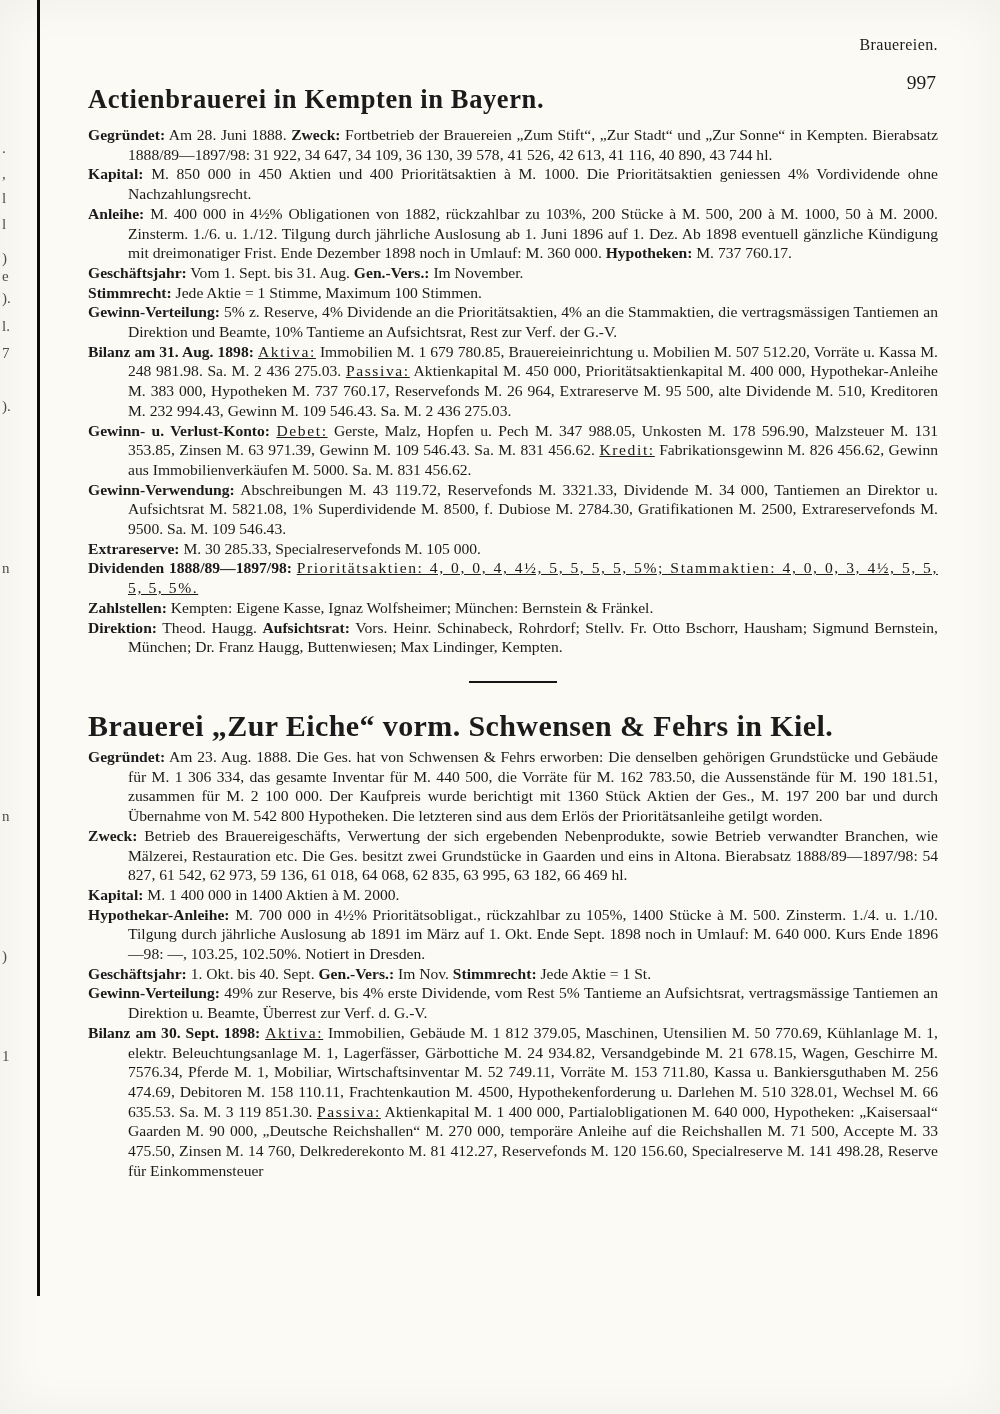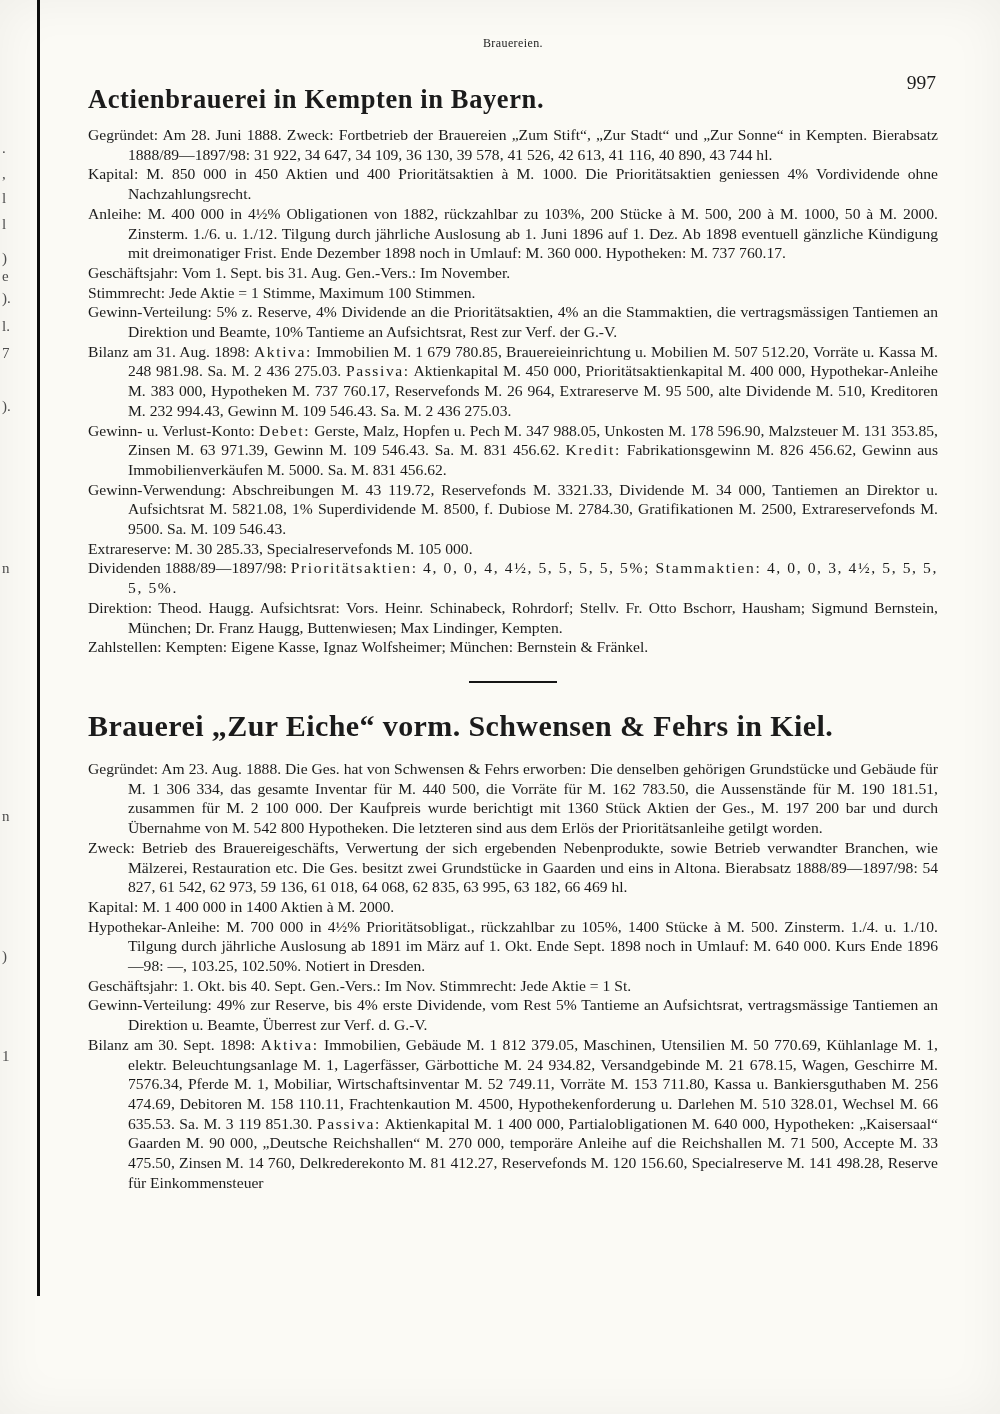--- a/index.html
+++ b/index.html
@@ -6,29 +6,29 @@
   .page{
     position:relative;width:1000px;height:1414px;
     background:var(--paper,#fbfaf5);color:var(--ink,#1b1b1b);
     font-family:"Liberation Serif","DejaVu Serif",serif;
     overflow:hidden;box-shadow:inset 0 0 50px rgba(0,0,0,0.05);
   }
   .spine-line{position:absolute;left:37px;top:0;width:3px;height:1296px;background:#0d0d0d;}
   .artifact{position:absolute;left:2px;font-size:15px;color:#4d4d4d;}
   .content{position:absolute;left:88px;top:36px;width:850px;}
   .running-header{position:relative;height:28px;}
-  .running-title{display:block;text-align:center;font-size:12px;letter-spacing:0.4px;}
+  .running-title{display:block;text-align:right;font-size:16px;letter-spacing:0.4px;}
   .page-number{position:absolute;right:2px;top:-3px;font-size:19.5px;margin-top:39px;}
   .entry-title{margin:0;font-weight:700;}
   .title-md{font-size:26.5px;margin:20px 0 10px;letter-spacing:0.6px;}
-  .title-lg{font-size:30px;margin:26px 0 16px;letter-spacing:0.4px;}
+  .title-lg{font-size:30px;margin:26px 0 4px;letter-spacing:0.4px;}
   .entry-par{margin:0;padding-left:40px;text-indent:-40px;text-align:justify;
     font-size:15.6px;line-height:19.7px;}
-  .seg-bold{font-weight:400;}
-  .seg-spaced{letter-spacing:1.6px;}
+  .seg-bold{font-weight:700;}
+  .seg-spaced{letter-spacing:1.6px;text-decoration:underline;}
   .seg-plain{letter-spacing:0;}
   .divider{width:88px;height:0;border:0;border-top:2px solid #151515;margin:24px auto;}
 </style>
 </head>
 <body>
 
 <div class="page">
   <div class="spine-line"></div>
   <div id="artifacts">
       <span class="artifact" style="top: 140px;">.</span>
@@ -59,22 +59,22 @@
           <p class="entry-par"><span class="seg-bold">Kapital:</span><span class="seg-plain"> M. 850 000 in 450 Aktien und 400 Prioritätsaktien à M. 1000. Die Prioritätsaktien geniessen 4% Vordividende ohne Nachzahlungsrecht.</span></p>
           <p class="entry-par"><span class="seg-bold">Anleihe:</span><span class="seg-plain"> M. 400 000 in 4½% Obligationen von 1882, rückzahlbar zu 103%, 200 Stücke à M. 500, 200 à M. 1000, 50 à M. 2000. Zinsterm. 1./6. u. 1./12. Tilgung durch jährliche Auslosung ab 1. Juni 1896 auf 1. Dez. Ab 1898 eventuell gänzliche Kündigung mit dreimonatiger Frist. Ende Dezember 1898 noch in Umlauf: M. 360 000. </span><span class="seg-bold">Hypotheken:</span><span class="seg-plain"> M. 737 760.17.</span></p>
           <p class="entry-par"><span class="seg-bold">Geschäftsjahr:</span><span class="seg-plain"> Vom 1. Sept. bis 31. Aug. </span><span class="seg-bold">Gen.-Vers.:</span><span class="seg-plain"> Im November.</span></p>
           <p class="entry-par"><span class="seg-bold">Stimmrecht:</span><span class="seg-plain"> Jede Aktie = 1 Stimme, Maximum 100 Stimmen.</span></p>
           <p class="entry-par"><span class="seg-bold">Gewinn-Verteilung:</span><span class="seg-plain"> 5% z. Reserve, 4% Dividende an die Prioritätsaktien, 4% an die Stammaktien, die vertragsmässigen Tantiemen an Direktion und Beamte, 10% Tantieme an Aufsichtsrat, Rest zur Verf. der G.-V.</span></p>
           <p class="entry-par"><span class="seg-bold">Bilanz am 31. Aug. 1898:</span><span class="seg-plain"> </span><span class="seg-spaced">Aktiva:</span><span class="seg-plain"> Immobilien M. 1 679 780.85, Brauereieinrichtung u. Mobilien M. 507 512.20, Vorräte u. Kassa M. 248 981.98. Sa. M. 2 436 275.03. </span><span class="seg-spaced">Passiva:</span><span class="seg-plain"> Aktienkapital M. 450 000, Prioritätsaktienkapital M. 400 000, Hypothekar-Anleihe M. 383 000, Hypotheken M. 737 760.17, Reservefonds M. 26 964, Extrareserve M. 95 500, alte Dividende M. 510, Kreditoren M. 232 994.43, Gewinn M. 109 546.43. Sa. M. 2 436 275.03.</span></p>
           <p class="entry-par"><span class="seg-bold">Gewinn- u. Verlust-Konto:</span><span class="seg-plain"> </span><span class="seg-spaced">Debet:</span><span class="seg-plain"> Gerste, Malz, Hopfen u. Pech M. 347 988.05, Unkosten M. 178 596.90, Malzsteuer M. 131 353.85, Zinsen M. 63 971.39, Gewinn M. 109 546.43. Sa. M. 831 456.62. </span><span class="seg-spaced">Kredit:</span><span class="seg-plain"> Fabrikationsgewinn M. 826 456.62, Gewinn aus Immobilienverkäufen M. 5000. Sa. M. 831 456.62.</span></p>
           <p class="entry-par"><span class="seg-bold">Gewinn-Verwendung:</span><span class="seg-plain"> Abschreibungen M. 43 119.72, Reservefonds M. 3321.33, Dividende M. 34 000, Tantiemen an Direktor u. Aufsichtsrat M. 5821.08, 1% Superdividende M. 8500, f. Dubiose M. 2784.30, Gratifikationen M. 2500, Extrareservefonds M. 9500. Sa. M. 109 546.43.</span></p>
           <p class="entry-par"><span class="seg-bold">Extrareserve:</span><span class="seg-plain"> M. 30 285.33, Specialreservefonds M. 105 000.</span></p>
           <p class="entry-par"><span class="seg-bold">Dividenden 1888/89—1897/98:</span><span class="seg-plain"> </span><span class="seg-spaced">Prioritätsaktien: 4, 0, 0, 4, 4½, 5, 5, 5, 5, 5%; Stammaktien: 4, 0, 0, 3, 4½, 5, 5, 5, 5, 5%.</span></p>
+          <p class="entry-par"><span class="seg-bold">Zahlstellen:</span><span class="seg-plain"> Kempten: Eigene Kasse, Ignaz Wolfsheimer; München: Bernstein &amp; Fränkel.</span></p>
           <p class="entry-par"><span class="seg-bold">Direktion:</span><span class="seg-plain"> Theod. Haugg. </span><span class="seg-bold">Aufsichtsrat:</span><span class="seg-plain"> Vors. Heinr. Schinabeck, Rohrdorf; Stellv. Fr. Otto Bschorr, Hausham; Sigmund Bernstein, München; Dr. Franz Haugg, Buttenwiesen; Max Lindinger, Kempten.</span></p>
-          <p class="entry-par"><span class="seg-bold">Zahlstellen:</span><span class="seg-plain"> Kempten: Eigene Kasse, Ignaz Wolfsheimer; München: Bernstein &amp; Fränkel.</span></p>
         </div>
     </section>
 
     <div class="divider"></div>
 
     <section class="entry">
       <h2 class="entry-title title-lg">Brauerei „Zur Eiche“ vorm. Schwensen &amp; Fehrs in Kiel.</h2>
       <div class="paragraphs">
           <p class="entry-par"><span class="seg-bold">Gegründet:</span><span class="seg-plain"> Am 23. Aug. 1888. Die Ges. hat von Schwensen &amp; Fehrs erworben: Die denselben gehörigen Grundstücke und Gebäude für M. 1 306 334, das gesamte Inventar für M. 440 500, die Vorräte für M. 162 783.50, die Aussenstände für M. 190 181.51, zusammen für M. 2 100 000. Der Kaufpreis wurde berichtigt mit 1360 Stück Aktien der Ges., M. 197 200 bar und durch Übernahme von M. 542 800 Hypotheken. Die letzteren sind aus dem Erlös der Prioritätsanleihe getilgt worden.</span></p>
           <p class="entry-par"><span class="seg-bold">Zweck:</span><span class="seg-plain"> Betrieb des Brauereigeschäfts, Verwertung der sich ergebenden Nebenprodukte, sowie Betrieb verwandter Branchen, wie Mälzerei, Restauration etc. Die Ges. besitzt zwei Grundstücke in Gaarden und eins in Altona. Bierabsatz 1888/89—1897/98: 54 827, 61 542, 62 973, 59 136, 61 018, 64 068, 62 835, 63 995, 63 182, 66 469 hl.</span></p>

